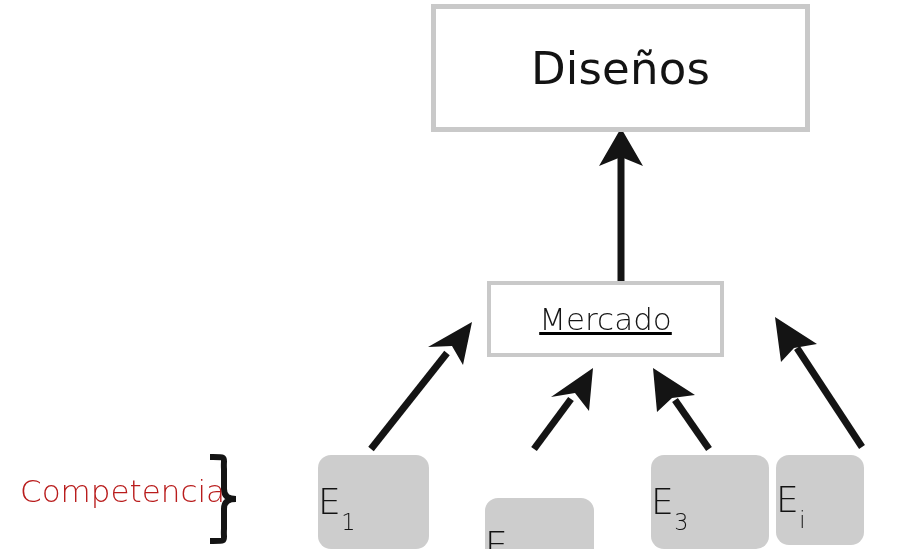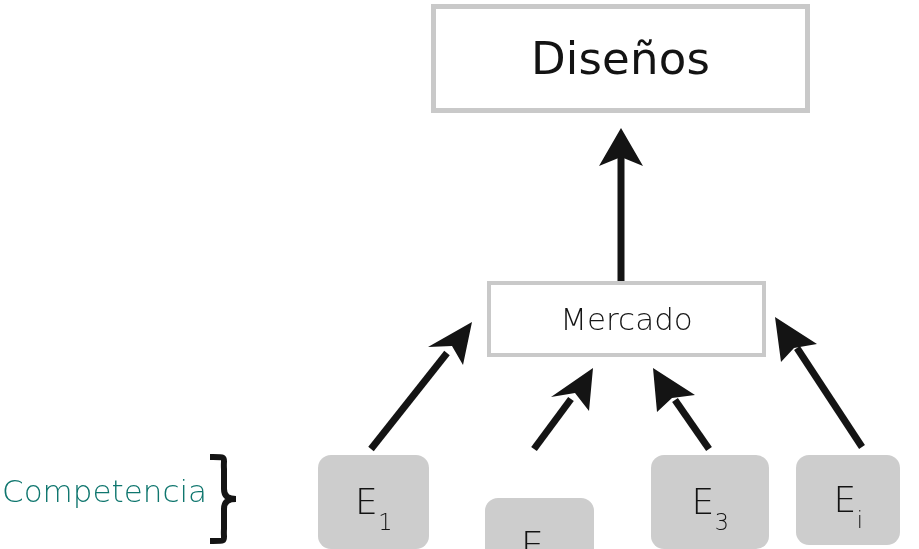--- a/index.html
+++ b/index.html
@@ -26,21 +26,21 @@
     width: 919px;
     height: 549px;
   }
 
   
   .node-top {
     position: absolute;
     left: 431px;
     top: 4px;
     width: 379px;
-    height: 109px;
+    height: 128px;
     box-sizing: border-box;
     border: 5px solid #c9c9c9;
     background: #ffffff;
     display: flex;
     align-items: center;
     justify-content: center;
   }
   .node-top-label {
     font-size: 45px;
     line-height: 1;
@@ -48,45 +48,46 @@
     letter-spacing: 0.2px;
     font-weight: 400;
     white-space: nowrap;
   }
 
   
   .node-mid {
     position: absolute;
     left: 487px;
     top: 281px;
-    width: 279px;
+    width: 237px;
     height: 76px;
     box-sizing: border-box;
     border: 4px solid #c9c9c9;
     background: #ffffff;
     display: flex;
     align-items: center;
     justify-content: center;
+    text-decoration: underline;
   }
   .node-mid-label {
     font-size: 31px;
     line-height: 1;
     color: #151515;
     font-weight: 300;
     white-space: nowrap;
   }
 
   
   .node-leaf {
     position: absolute;
     background: #cdcdcd;
     border-radius: 13px;
     display: flex;
     align-items: center;
-    justify-content: center;
+    justify-content: flex-start;
   }
   .leaf-label {
     font-size: 36px;
     line-height: 1;
     color: #131313;
     font-weight: 300;
     white-space: nowrap;
     position: relative;
     display: inline-block;
   }
@@ -94,26 +95,26 @@
     font-size: 0.62em;
     line-height: 0;
     position: relative;
     bottom: -0.33em;
     left: 0.02em;
   }
 
   
   .annot-label {
     position: absolute;
-    left: 2px;
+    left: 20px;
     top: 476px;
     width: 205px;
     font-size: 31px;
     line-height: 1;
-    color: #0f766e;
+    color: #b91c1c;
     font-weight: 300;
     white-space: nowrap;
   }
 </style>
 </head>
 <body>
 
 <div id="canvas">
 
   <svg id="svg-layer" viewBox="0 0 919 549" xmlns="http://www.w3.org/2000/svg">
@@ -167,19 +168,19 @@
   </div>
 
   <div class="node-leaf" style="left:485px; top:455px; width:109px; height:94px;margin-top:43px;">
     <span class="leaf-label"><span>E</span><sub>2</sub></span>
   </div>
 
   <div class="node-leaf" style="left:651px; top:455px; width:118px; height:94px;">
     <span class="leaf-label"><span>E</span><sub>3</sub></span>
   </div>
 
-  <div class="node-leaf" style="left:796px; top:455px; width:104px; height:90px;">
+  <div class="node-leaf" style="left:776px; top:455px; width:88px; height:90px;">
     <span class="leaf-label"><span>E</span><sub>i</sub></span>
   </div>
 
   <div class="annot-label">Competencia</div>
 
 </div>
 
 </body></html>

